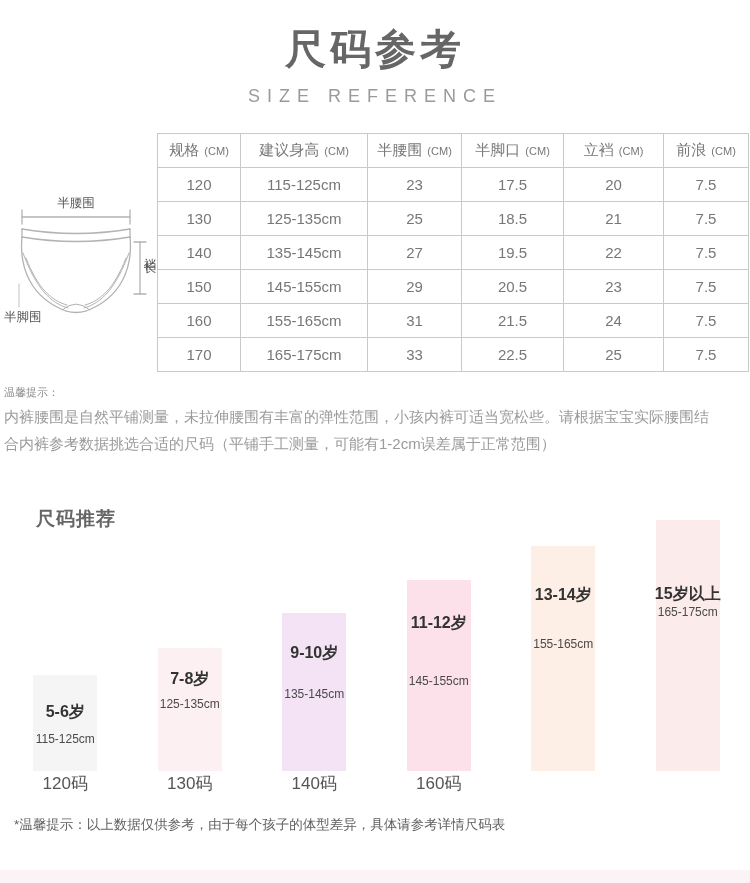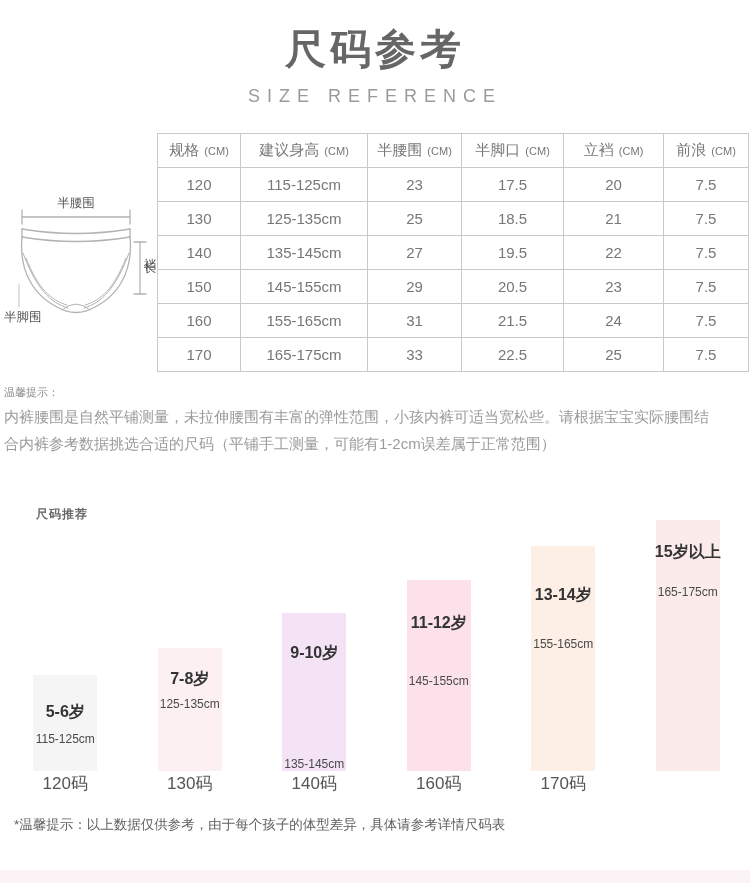--- a/index.html
+++ b/index.html
@@ -35,36 +35,36 @@
   .dg-waist { top:-1px; left:0; width:144px; text-align:center; }
   .dg-crotch { left:137px; top:52px; writing-mode:vertical-rl; letter-spacing:3px; }
   .dg-leg { left:0; top:113px; }
   
   .notice { position:absolute; left:4px; top:381px; width:744px; }
   .notice-title { font-size:11px; color:#8a8a8a; line-height:22px; }
   .notice-line { font-size:15px; color:#9b9b9b; line-height:27px; }
   
   .chart-heading {
     position:absolute; left:36px; top:506px;
-    font-size:12px; color:#666; font-weight:600; letter-spacing:1px;
+    font-size:19px; color:#666; font-weight:600; letter-spacing:1px;
   }
   .chart-bars {
     position:absolute; left:3px; top:520px; width:747px; height:251px;
     display:flex; align-items:flex-end;
   }
   .bar-slot { width:124.5px; display:flex; justify-content:center; }
   .bar {
     width:64px; display:flex; flex-direction:column; align-items:center;
   }
   .b1 { height:96px;  background:#f5f5f5; padding-top:27px; row-gap:9px; }
   .b2 { height:123px; background:#fdf0f2; padding-top:21px; row-gap:7px; }
   .b3 { height:158px; background:#f3e3f5; padding-top:30px; row-gap:23px; }
   .b4 { height:191px; background:#fce0ea; padding-top:33px; row-gap:40px;text-align:center; }
   .b5 { height:225px; background:#fdeee6; padding-top:39px; row-gap:31px; }
-  .b6 { height:251px; background:#fcebeb; padding-top:22px; row-gap:22px; }
+  .b6 { height:251px; background:#fcebeb; padding-top:64px; }
   .bar-age { font-size:16px; font-weight:bold; color:#333; white-space:nowrap; }
   .bar-range { font-size:12px; color:#4a4a4a; white-space:nowrap; }
   .axis-row {
     position:absolute; left:3px; top:772px; width:747px; display:flex;
   }
   .axis-label { width:124.5px; text-align:center; font-size:17px; color:#555; }
   
   .footnote { position:absolute; left:14px; top:816px; font-size:13.5px; color:#5f5f5f; }
   .bottom-band { position:absolute; left:0; bottom:0; width:100%; height:13px; background:#fbf3f6; }
 </style>
@@ -199,21 +199,21 @@
         <div class="bar-range">115-125cm</div>
       </div>
     </div>
     <div class="bar-slot">
       <div class="bar b2" style="background: rgb(253, 240, 242);">
         <div class="bar-age">7-8岁</div>
         <div class="bar-range">125-135cm</div>
       </div>
     </div>
     <div class="bar-slot">
-      <div class="bar b3" style="background: rgb(243, 227, 245); justify-content: space-between;">
+      <div class="bar b3" style="background: rgb(243, 227, 245);">
         <div class="bar-age">9-10岁</div>
         <div class="bar-range">135-145cm</div>
       </div>
     </div>
     <div class="bar-slot">
       <div class="bar b4" style="background: rgb(252, 224, 234);">
         <div class="bar-age">11-12岁</div>
         <div class="bar-range">145-155cm</div>
       </div>
     </div>
@@ -229,20 +229,19 @@
         <div class="bar-range">165-175cm</div>
       </div>
     </div>
   </div>
 
   <div class="axis-row">
     <div class="axis-label">120码</div>
     <div class="axis-label">130码</div>
     <div class="axis-label">140码</div>
     <div class="axis-label">160码</div>
-    <div class="axis-label">170码</div>
   </div>
 
   <div class="footnote">*温馨提示：以上数据仅供参考，由于每个孩子的体型差异，具体请参考详情尺码表</div>
 
   <div class="bottom-band"></div>
 
 </div>
 
 </body></html>

